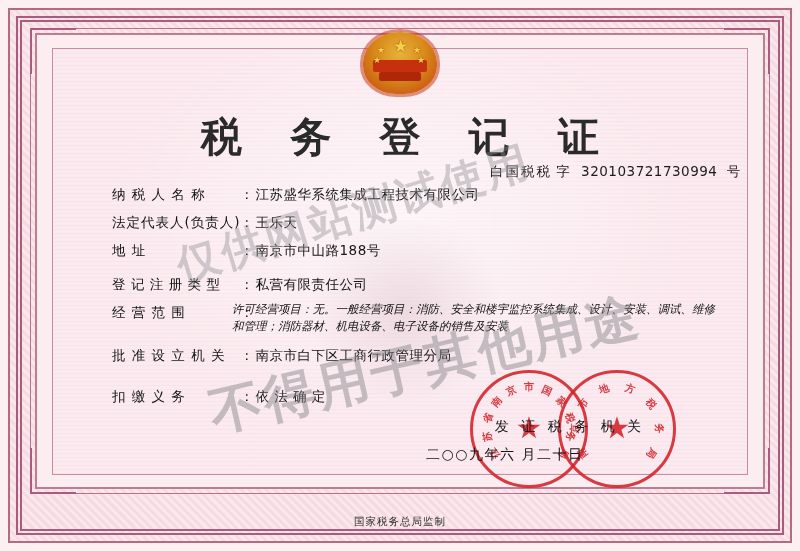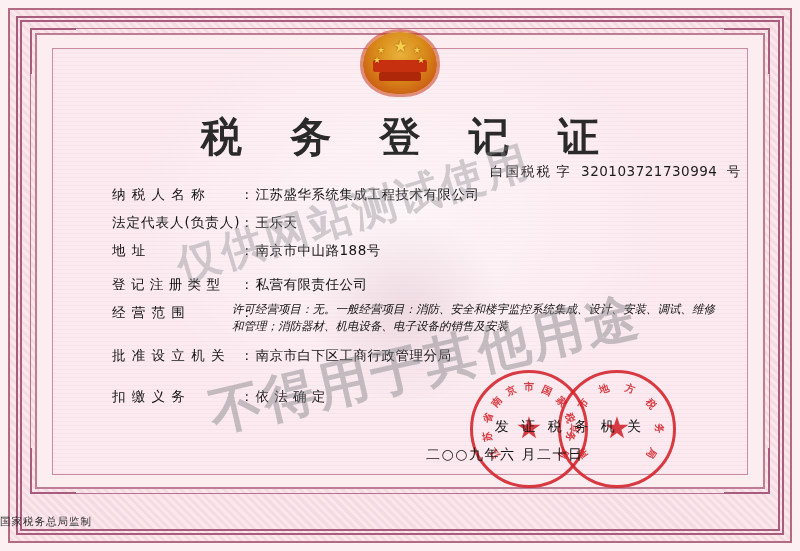--- a/index.html
+++ b/index.html
@@ -223,20 +223,21 @@
     font-size: 14px;
     letter-spacing: 1.5px;
     color: #151515;
   }
 
   
   .footer {
     position: absolute;
     left: 0; top: 515px;
     width: 800px;
+    text-align: center;
     font-size: 10.5px;
     letter-spacing: 1px;
     color: #2b2b2b;
   }
 
   
   .wm {
     position: absolute;
     font-family: "DejaVu Sans", "Liberation Sans", sans-serif;
     font-weight: bold;

